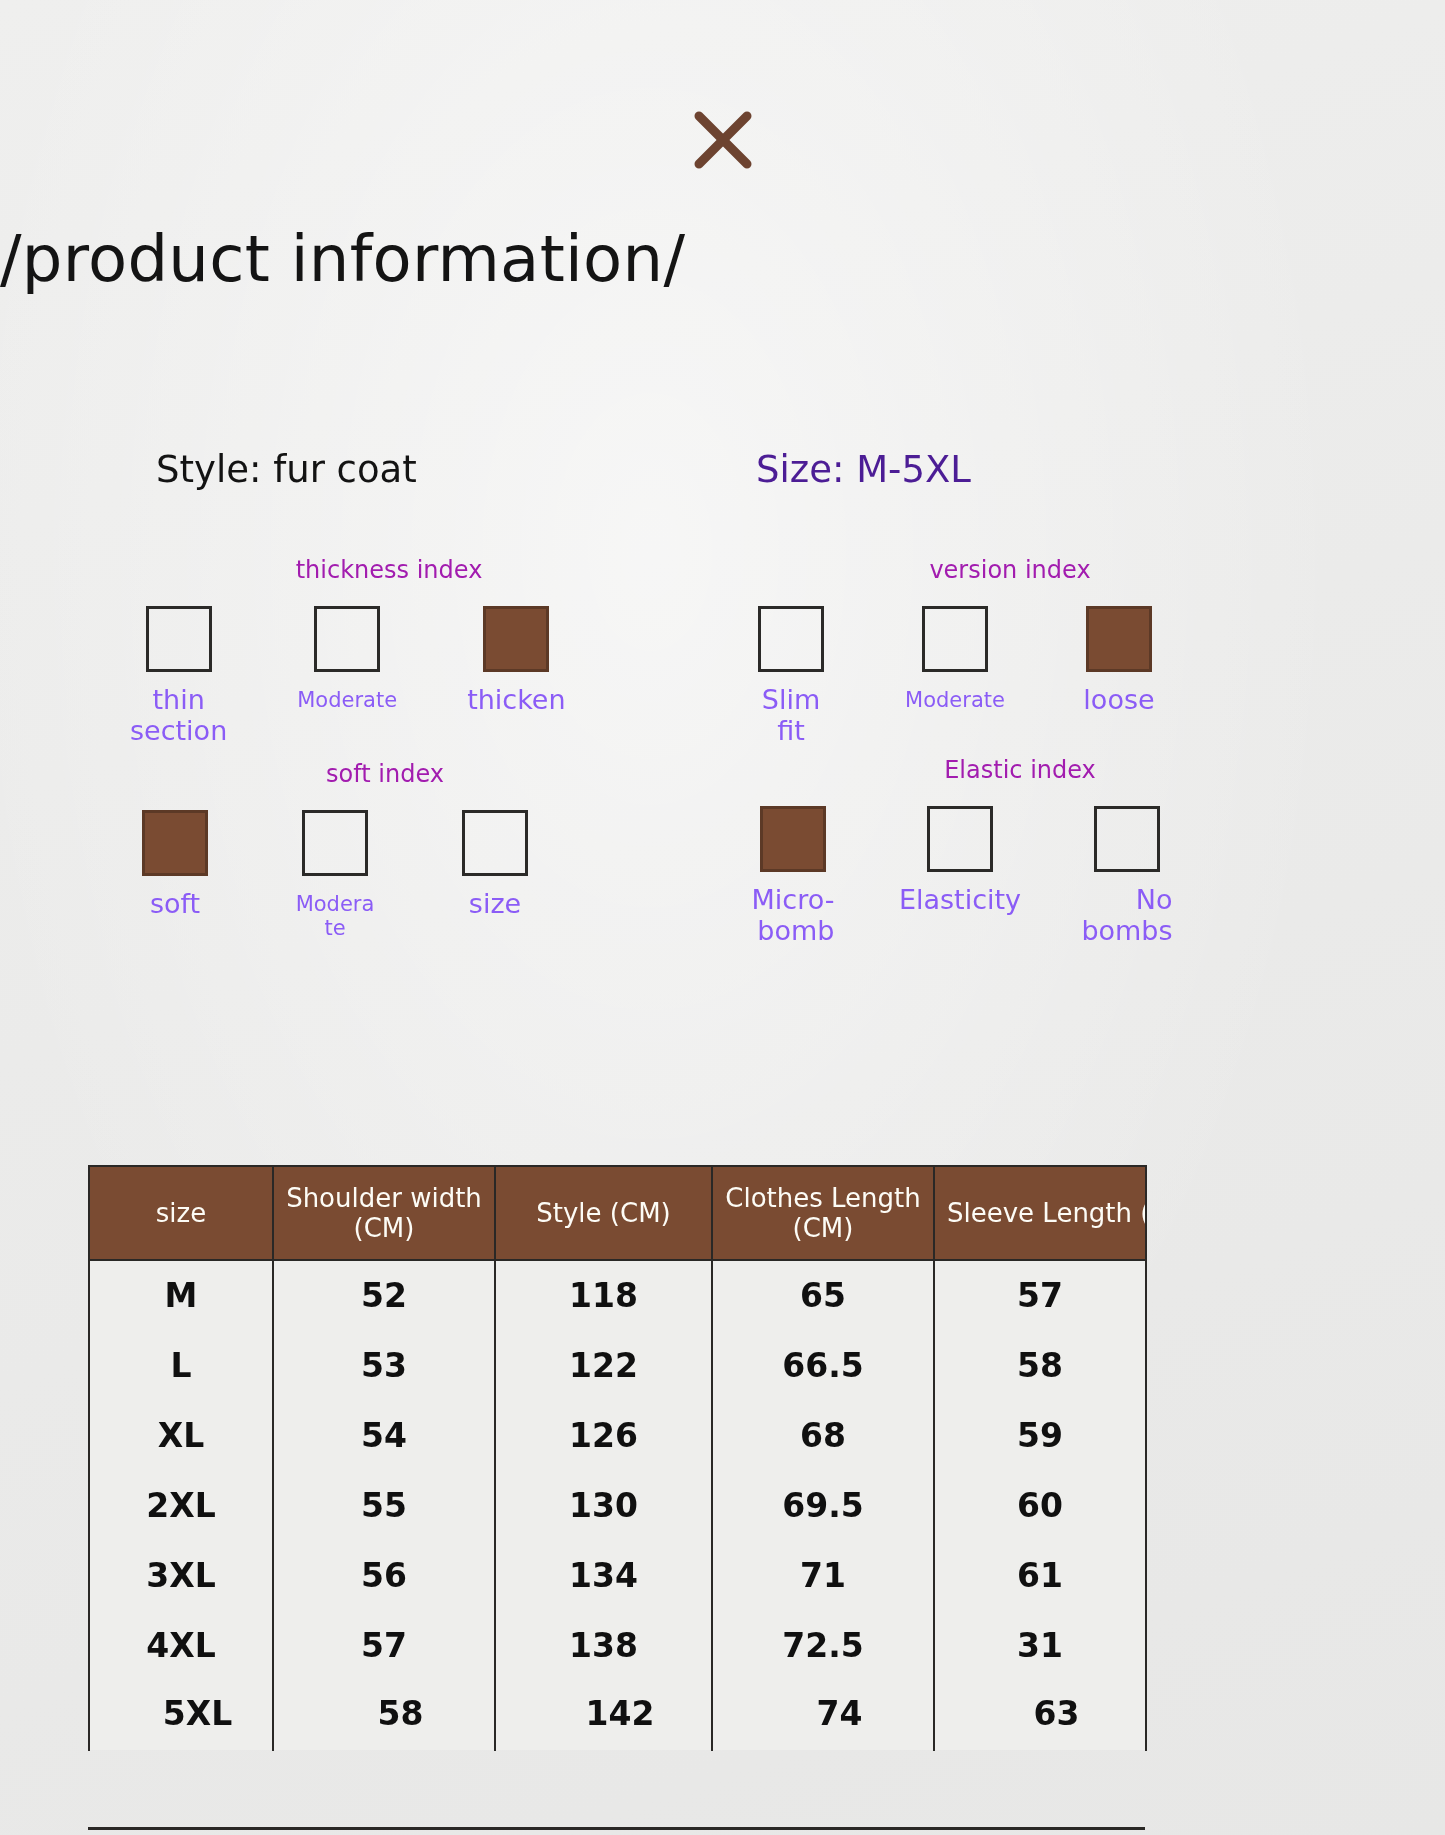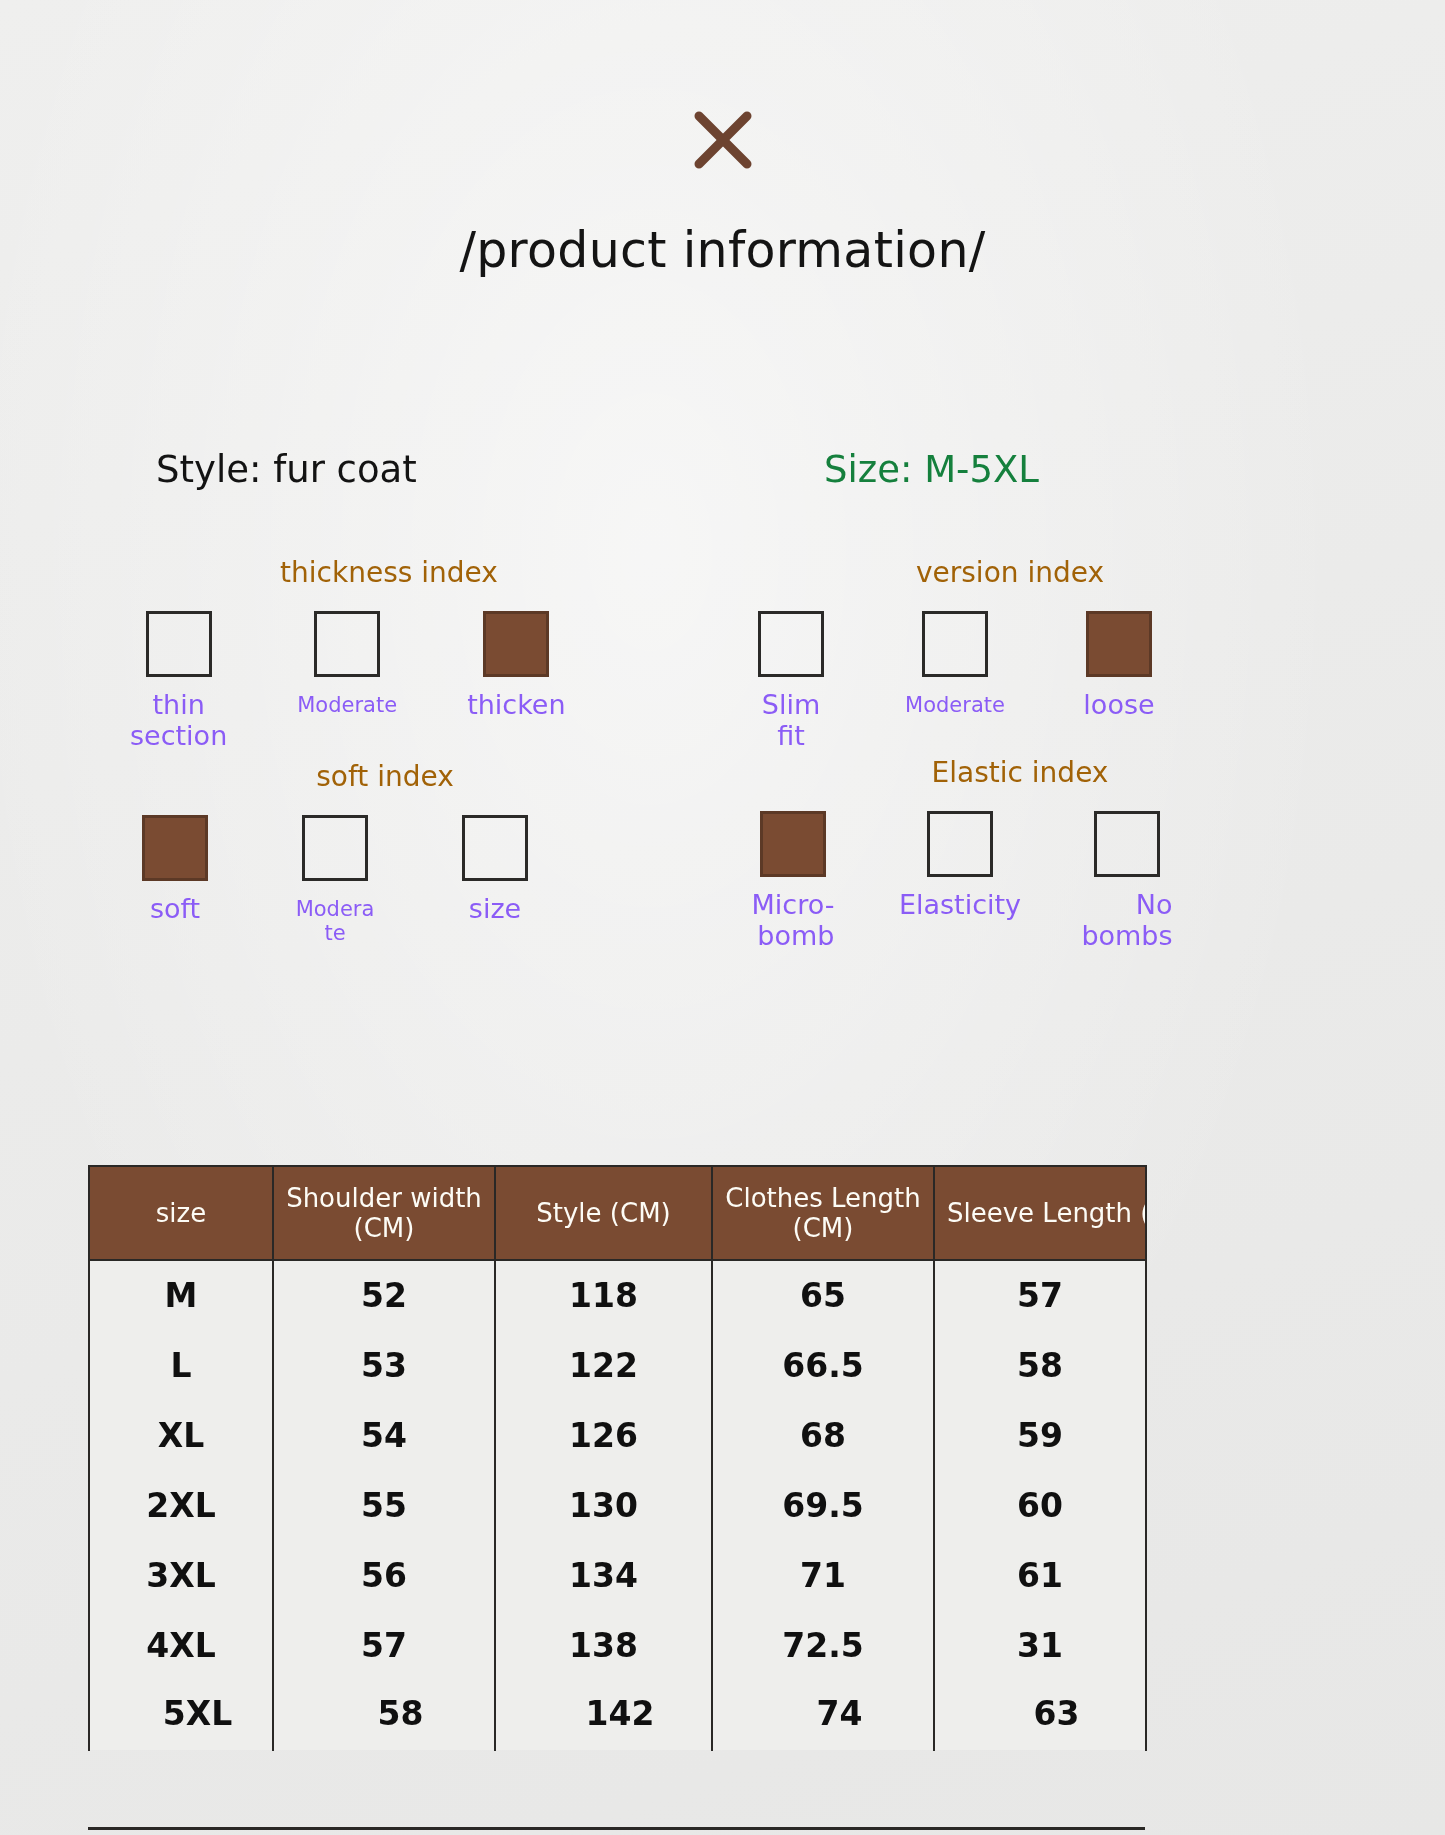--- a/index.html
+++ b/index.html
@@ -39,22 +39,21 @@
     align-items: center;
   }
   .x-mark svg { display: block; }
 
   
   .page-title {
     position: absolute;
     top: 222px;
     left: 0;
     right: 0;
-    text-align: center;
-    font-size: 49px;
+    font-size: 64px;
     font-weight: 400;
     letter-spacing: 0.3px;
     color: #141414;
   }
 
   
   .meta-row {
     position: absolute;
     top: 448px;
     left: 0;
@@ -63,32 +62,32 @@
   }
   .meta-style {
     position: absolute;
     left: 156px;
     top: 0;
     font-size: 37px;
     color: #131313;
   }
   .meta-size {
     position: absolute;
-    left: 824px;
+    left: 756px;
     top: 0;
     font-size: 37px;
-    color: #15803d;
+    color: #4c1d95;
   }
 
   
   .index-block { position: absolute; }
 
   .index-heading {
-    font-size: 28px;
-    color: #a16207;
+    font-size: 24px;
+    color: #a21caf;
     text-align: center;
     white-space: nowrap;
   }
 
   .options {
     display: flex;
     align-items: flex-start;
     margin-top: 22px;
   }
 

